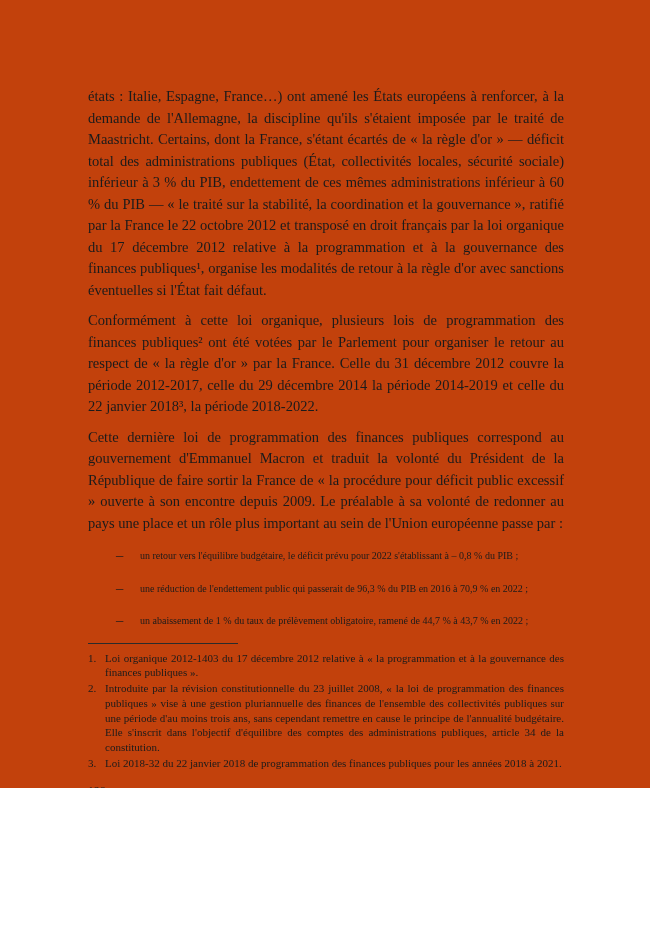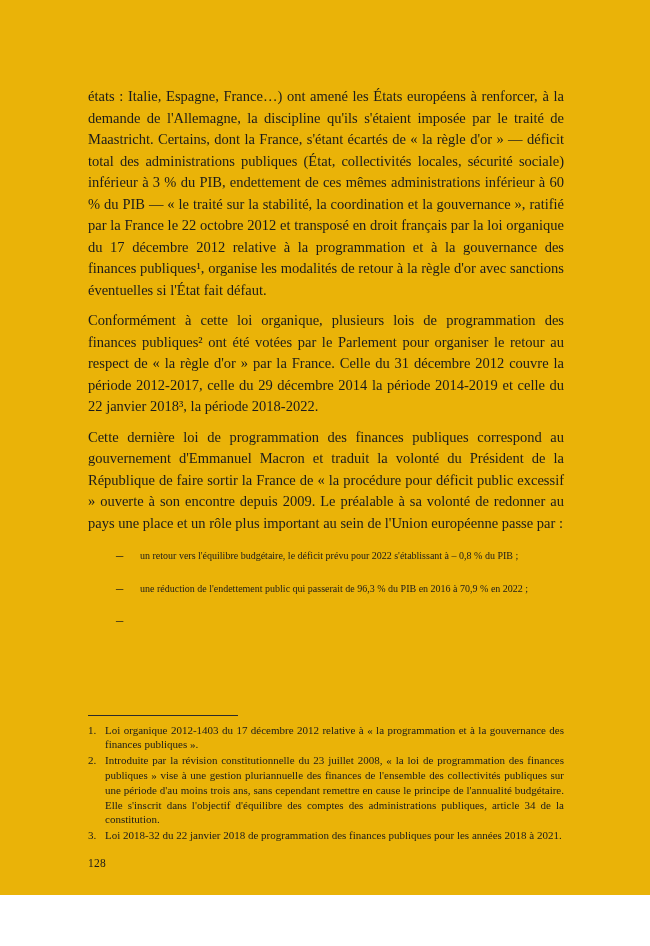--- a/index.html
+++ b/index.html
@@ -3,22 +3,22 @@
 <meta charset="utf-8">
 <style>
   html, body {
     margin: 0;
     padding: 0;
     background: #ffffff;
   }
   .page {
     position: relative;
     width: 650px;
-    height: 895px;
-    background: #eab308;
+    height: 788px;
+    background: #c2410c;
     box-sizing: border-box;
     padding: 86px 86px 26px 88px;
     display: flex;
     flex-direction: column;
     font-family: "Liberation Serif", "DejaVu Serif", serif;
     color: #1b1b1b;
     overflow: hidden;
   }
   .par {
     font-size: 14.5px;
@@ -85,20 +85,21 @@
     <div class="bullet">
       <span class="dash">–</span>
       <span class="btext">un retour vers l'équilibre budgétaire, le déficit prévu pour 2022 s'établissant à – 0,8 % du PIB ;</span>
     </div>
     <div class="bullet">
       <span class="dash">–</span>
       <span class="btext">une réduction de l'endettement public qui passerait de 96,3 % du PIB en 2016 à 70,9 % en 2022 ;</span>
     </div>
     <div class="bullet">
       <span class="dash">–</span>
+      <span class="btext">un abaissement de 1 % du taux de prélèvement obligatoire, ramené de 44,7 % à 43,7 % en 2022 ;</span>
     </div>
   </div>
 
   <div class="footnotes">
     <div class="fn-rule"></div>
     <div class="fn">
       <span class="num">1.</span>
       <span class="fn-text">Loi organique 2012-1403 du 17 décembre 2012 relative à « la programmation et à la gouvernance des finances publiques ».</span>
     </div>
     <div class="fn">

